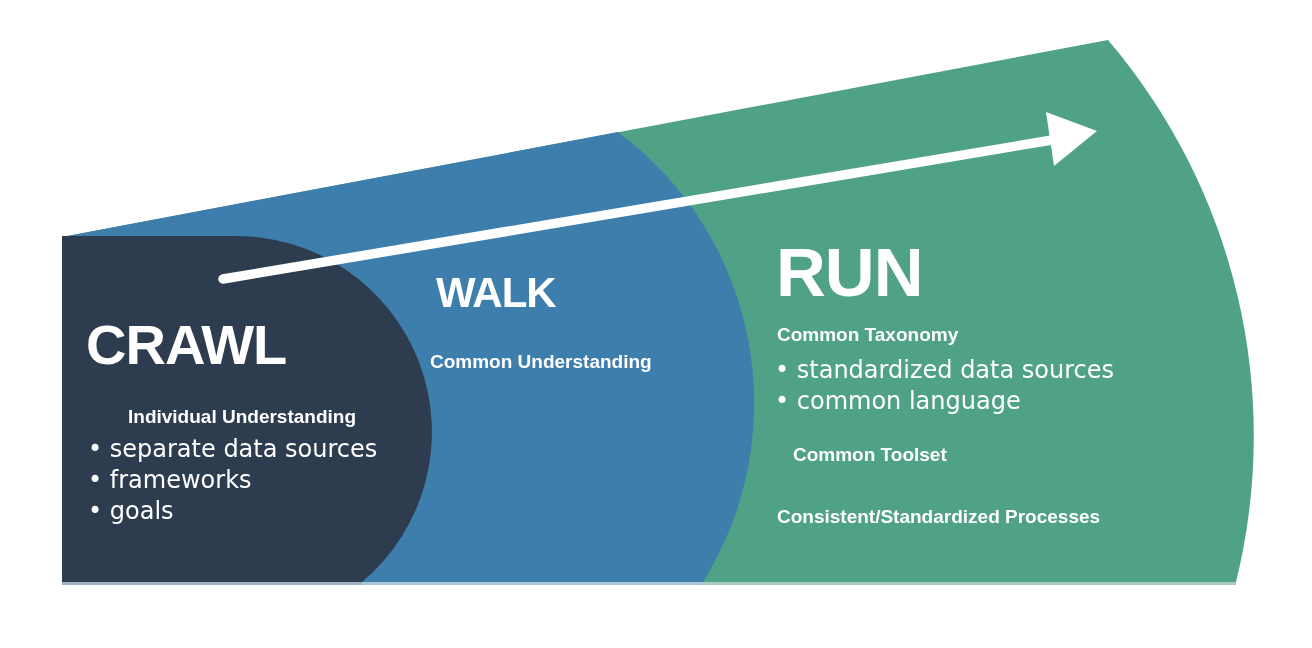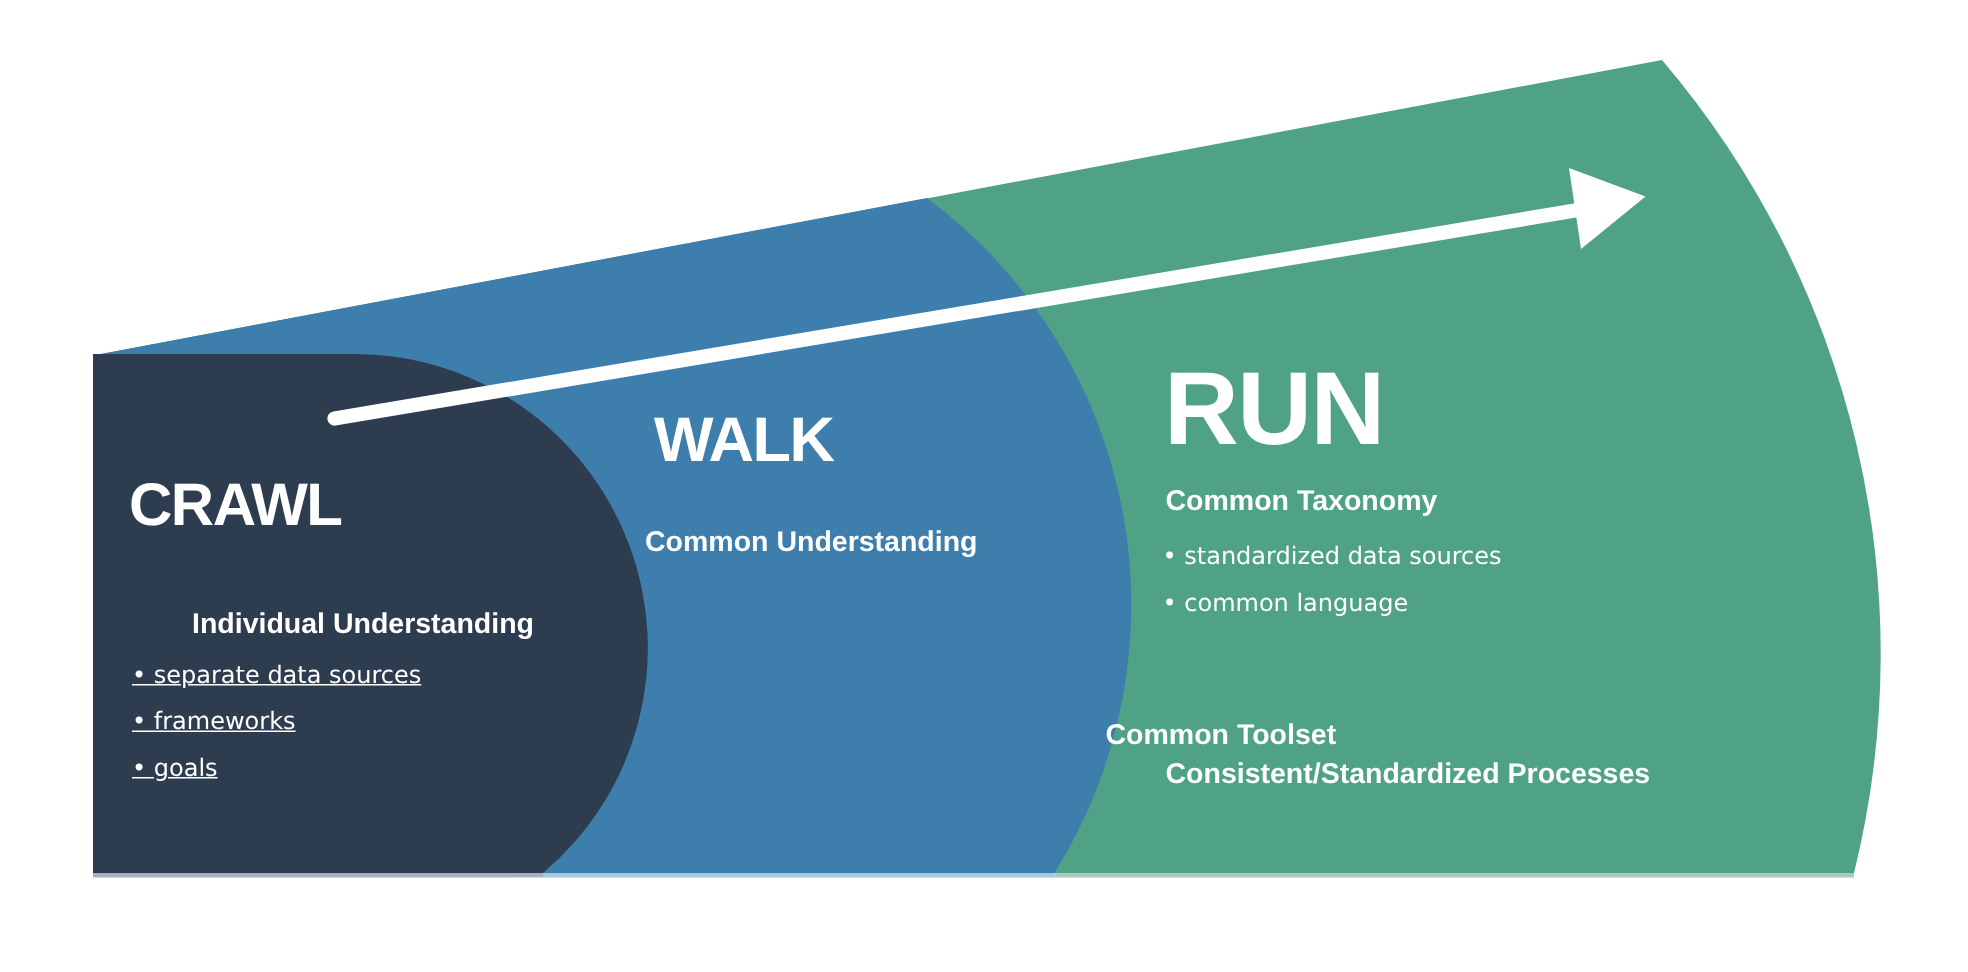--- a/index.html
+++ b/index.html
@@ -4,35 +4,35 @@
 <style>
   html,body { margin:0; padding:0; background:#ffffff; }
   .canvas {
     position:relative; width:1312px; height:648px;
     background:#ffffff; overflow:hidden;
     font-family:"Liberation Sans", sans-serif;
   }
   .shapes { position:absolute; left:0; top:0; width:1312px; height:648px; }
   .txt { position:absolute; color:#ffffff; white-space:nowrap; }
   .stage-title { font-weight:700; letter-spacing:-1px; line-height:1; }
-  .stage-title.crawl { left:86px;  top:317px; font-size:40px; }
+  .stage-title.crawl { left:86px;  top:317px; font-size:56px; }
   .stage-title.walk  { left:436px; top:272px; font-size:42px; }
   .stage-title.run   { left:776px; top:238px; font-size:69px; }
   .sub { font-weight:700; font-size:19px; line-height:1.1; }
   .sub.crawl  { left:88px;  top:407px;margin-left:40px; }
   .sub.walk   { left:430px; top:352px; }
   .sub.run-1  { left:777px; top:325px; }
-  .sub.run-2  { left:737px; top:445px;margin-top:36px; }
+  .sub.run-2  { left:793px; top:445px; }
   .sub.run-3  { left:777px; top:507px; }
   ul.bullets {
     list-style:none; margin:0; padding:0;
     font-family:"DejaVu Sans", sans-serif;
-    font-size:16px; line-height:31px;
+    font-size:24px; line-height:31px;
   }
-  ul.bullets.crawl { left:88px;  top:434px;text-decoration:underline; }
+  ul.bullets.crawl { left:88px;  top:434px; }
   ul.bullets.walk  { left:430px; top:381px; }
   ul.bullets.run   { left:775px; top:355px; }
 </style>
 </head>
 <body>
 
 <div class="canvas">
 
   <svg class="shapes" viewBox="0 0 1312 648" aria-hidden="true">
 

